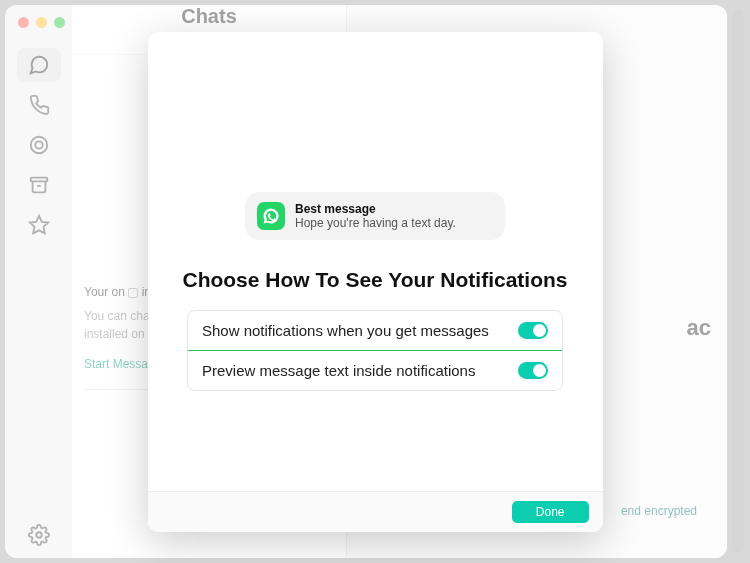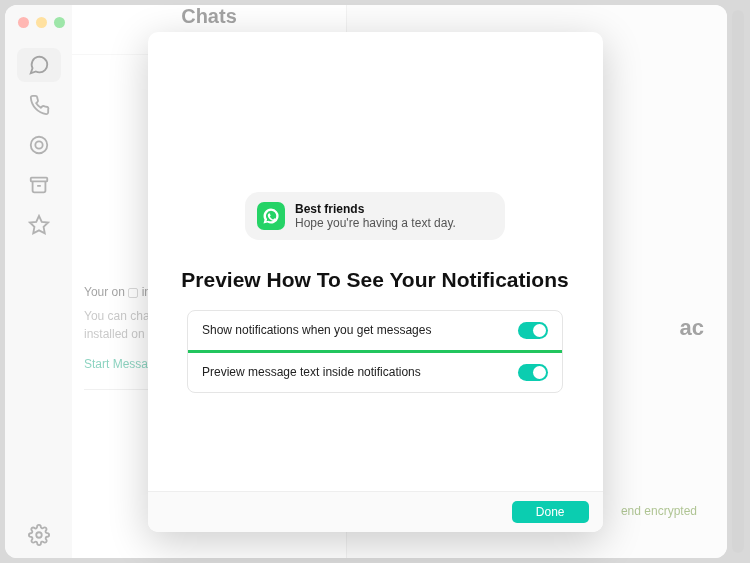--- a/index.html
+++ b/index.html
@@ -79,28 +79,28 @@
     justify-content: center;
     flex-direction: column;
     position: relative;
   }
   .bg-text {
     font-size: 22px;
     font-weight: 600;
     color: #333;
     position: absolute;
     top: 310px;
-    right: 23px;
+    right: 16px;
   }
   .encrypted {
     position: absolute;
     bottom: 40px;
     right: 30px;
     font-size: 12px;
-    color: #4d7c0f;
+    color: #0f766e;
   }
   .overlay {
     position: absolute;
     inset: 0;
     background: rgba(255,255,255,0.55);
     display: flex;
     align-items: center;
     justify-content: center;
   }
   .modal {
@@ -150,24 +150,24 @@
   .settings-list {
     width: 376px;
     border: 1px solid #e5e5e5;
     border-radius: 8px;
     overflow: hidden;
   }
   .setting-row {
     display: flex;
     align-items: center;
     padding: 11px 14px;
-    font-size: 12px;
+    font-size: 15px;
     color: #222;
   }
-  .setting-row + .setting-row { border-top: 3px solid #22c55e; }
+  .setting-row + .setting-row { border-top: 1px solid #22c55e; }
   .setting-row .label { flex: 1; }
   .toggle {
     width: 30px; height: 17px;
     background: #0bcdb0;
     border-radius: 10px;
     position: relative;
   }
   .toggle::after {
     content: "";
     position: absolute;
@@ -285,25 +285,25 @@
 <div class="overlay">
   <div class="modal">
     <div class="modal-body">
       <div class="notif-card">
         <div class="wa-icon">
           <svg viewBox="0 0 24 24">
               <path d="M12 2a10 10 0 0 0-8.66 15L2 22l5.1-1.33A10 10 0 1 0 12 2zm0 3a7 7 0 0 1 0 14c-1.2 0-2.33-.3-3.33-.83L6 19l.83-2.67A7 7 0 0 1 12 5zm-2.5 3.5c-.2 0-.5.07-.76.37-.26.3-.99.97-.99 2.36 0 1.4 1.01 2.75 1.15 2.94.14.19 1.95 3.12 4.82 4.25 2.38.94 2.87.75 3.38.7.52-.05 1.67-.68 1.9-1.34.24-.66.24-1.23.17-1.35-.07-.12-.26-.19-.55-.33-.29-.14-1.67-.82-1.93-.92-.26-.1-.45-.14-.64.14-.19.28-.73.92-.9 1.11-.17.19-.33.21-.62.07-.29-.14-1.22-.45-2.33-1.44-.86-.77-1.44-1.72-1.61-2-.17-.28-.02-.44.12-.58.13-.13.29-.33.43-.5.14-.17.19-.28.29-.47.1-.19.05-.35-.02-.49-.07-.14-.63-1.53-.87-2.09-.23-.55-.46-.48-.64-.48z"></path>
             </svg>
         </div>
         <div class="notif-text">
-          <div class="ntitle">Best friends</div>
+          <div class="ntitle">Best message</div>
           <div class="nsub">Hope you're having a text day.</div>
         </div>
       </div>
-      <div class="modal-title">Preview How To See Your Notifications</div>
+      <div class="modal-title">Choose How To See Your Notifications</div>
       <div class="settings-list">
         <div class="setting-row">
           <div class="label">Show notifications when you get messages</div>
           <div class="toggle"></div>
         </div>
         <div class="setting-row">
           <div class="label">Preview message text inside notifications</div>
           <div class="toggle"></div>
         </div>
       </div>

